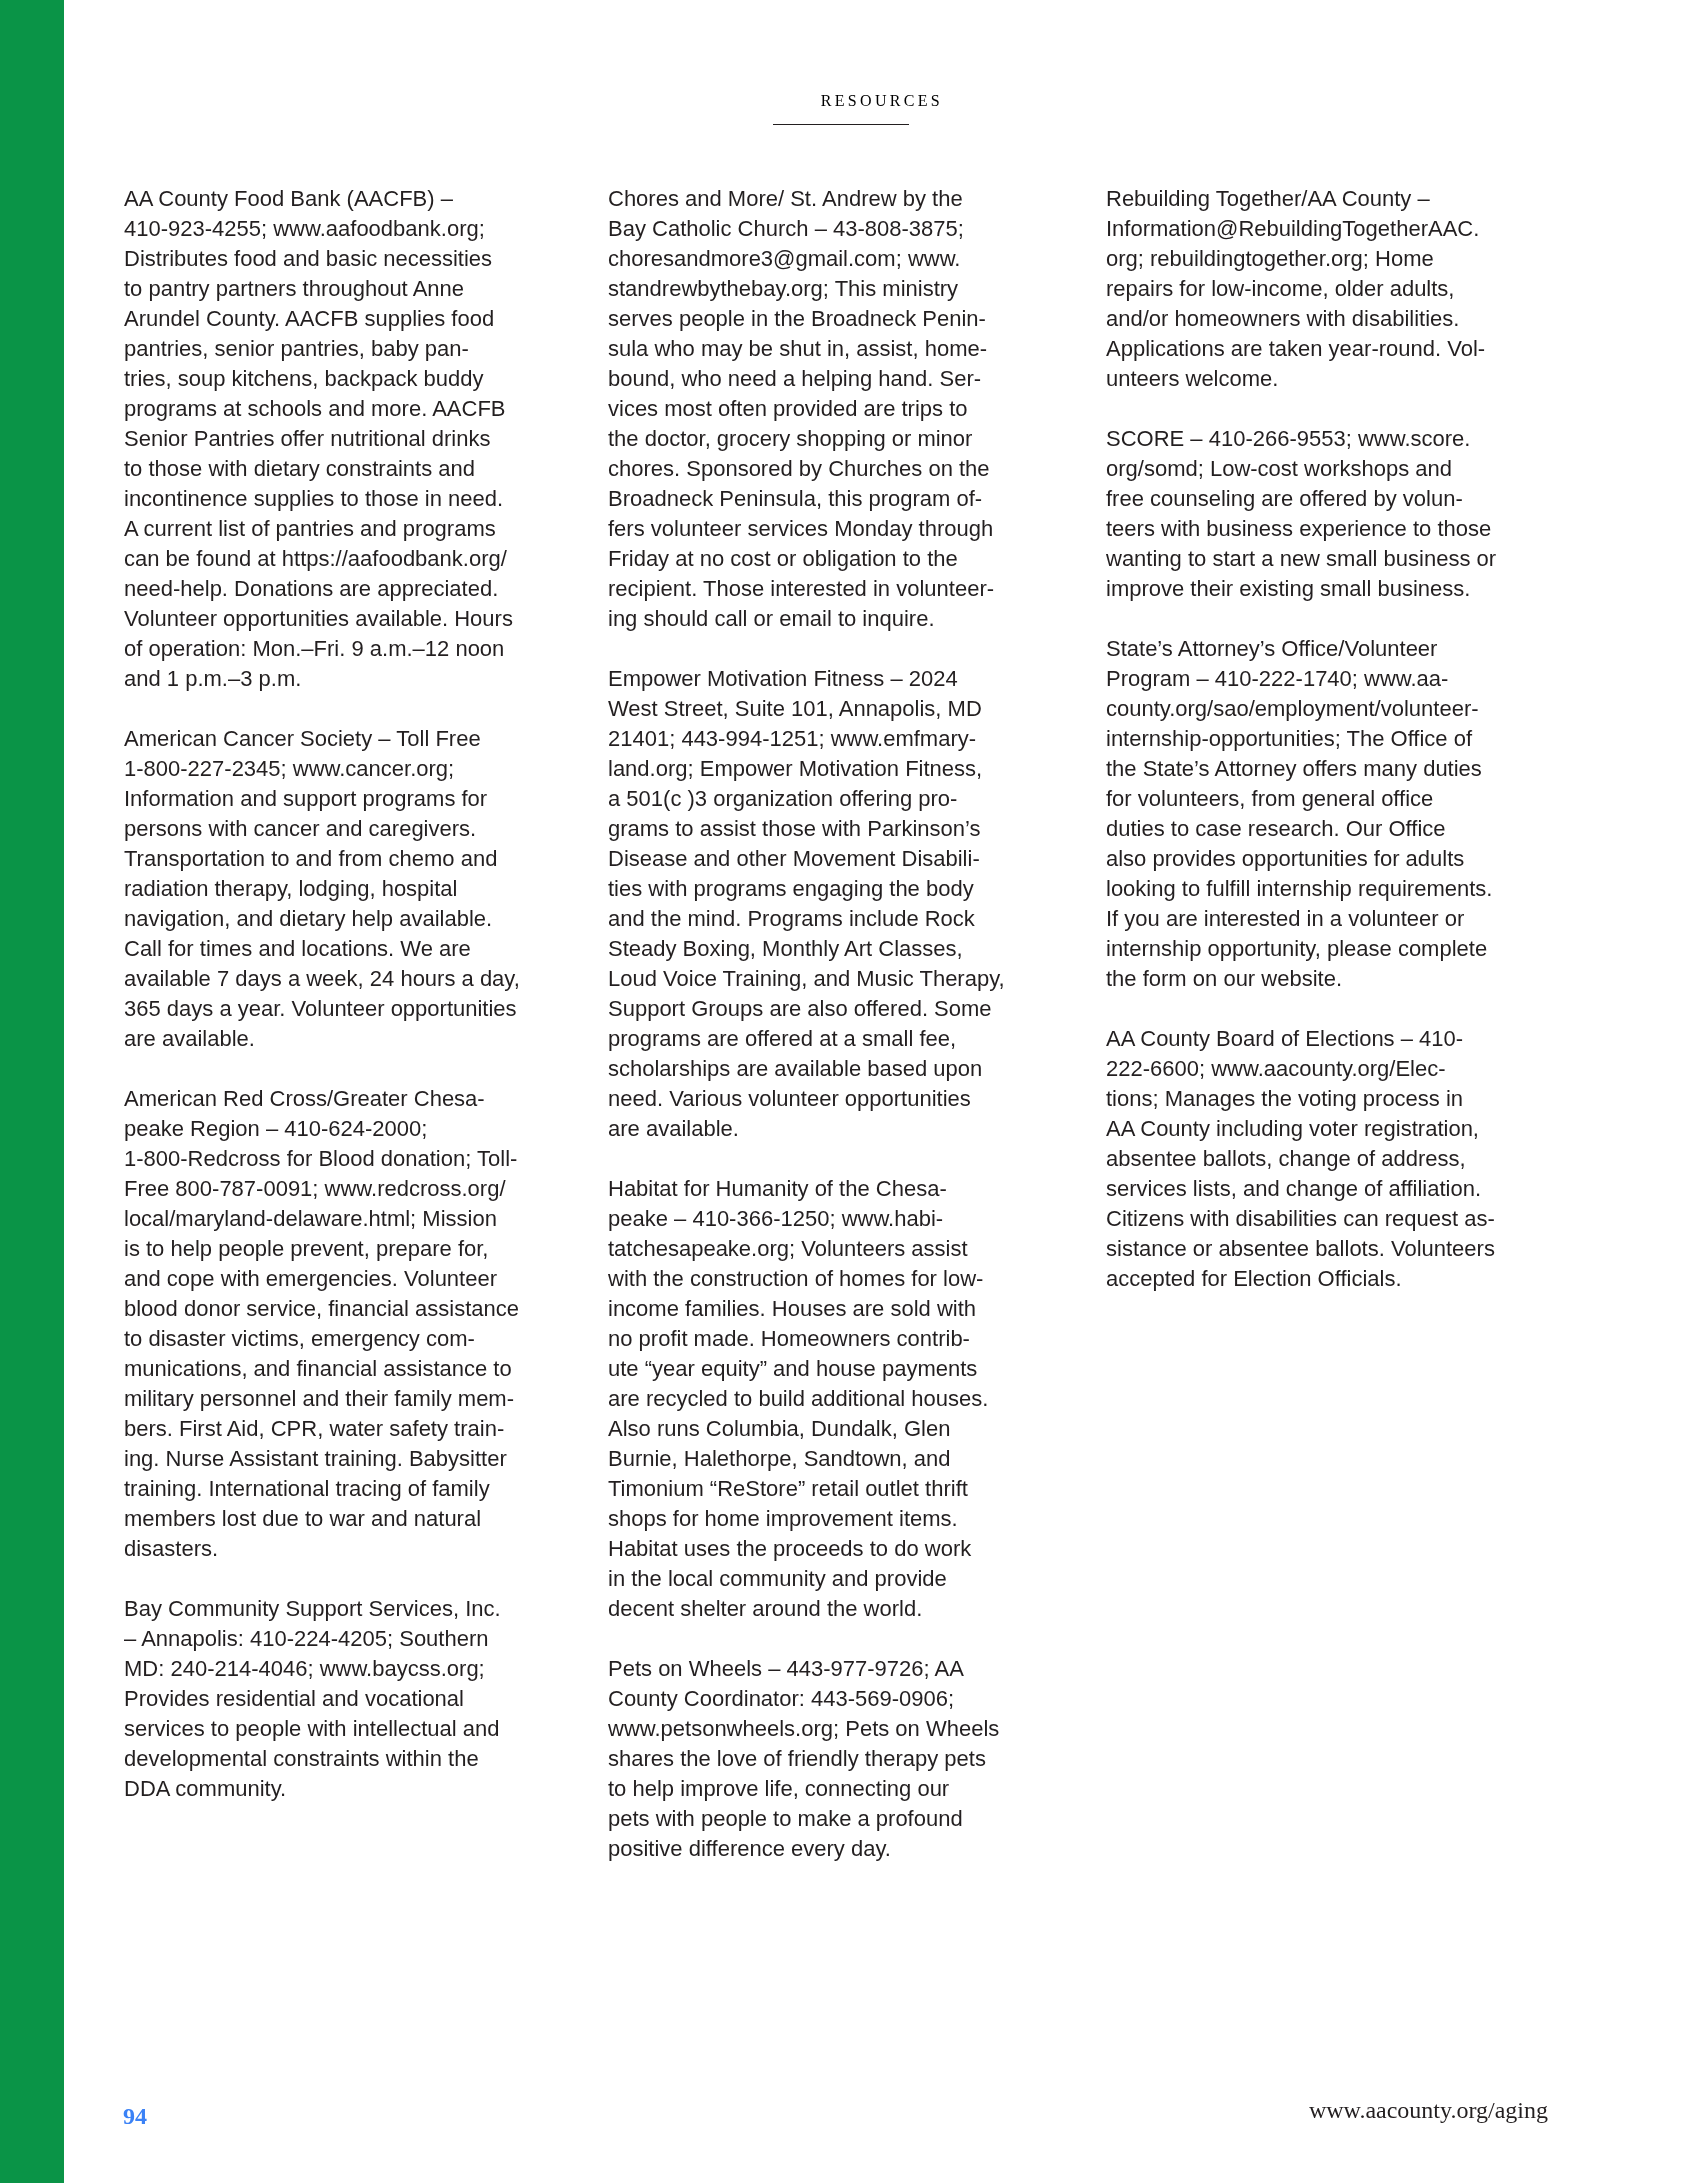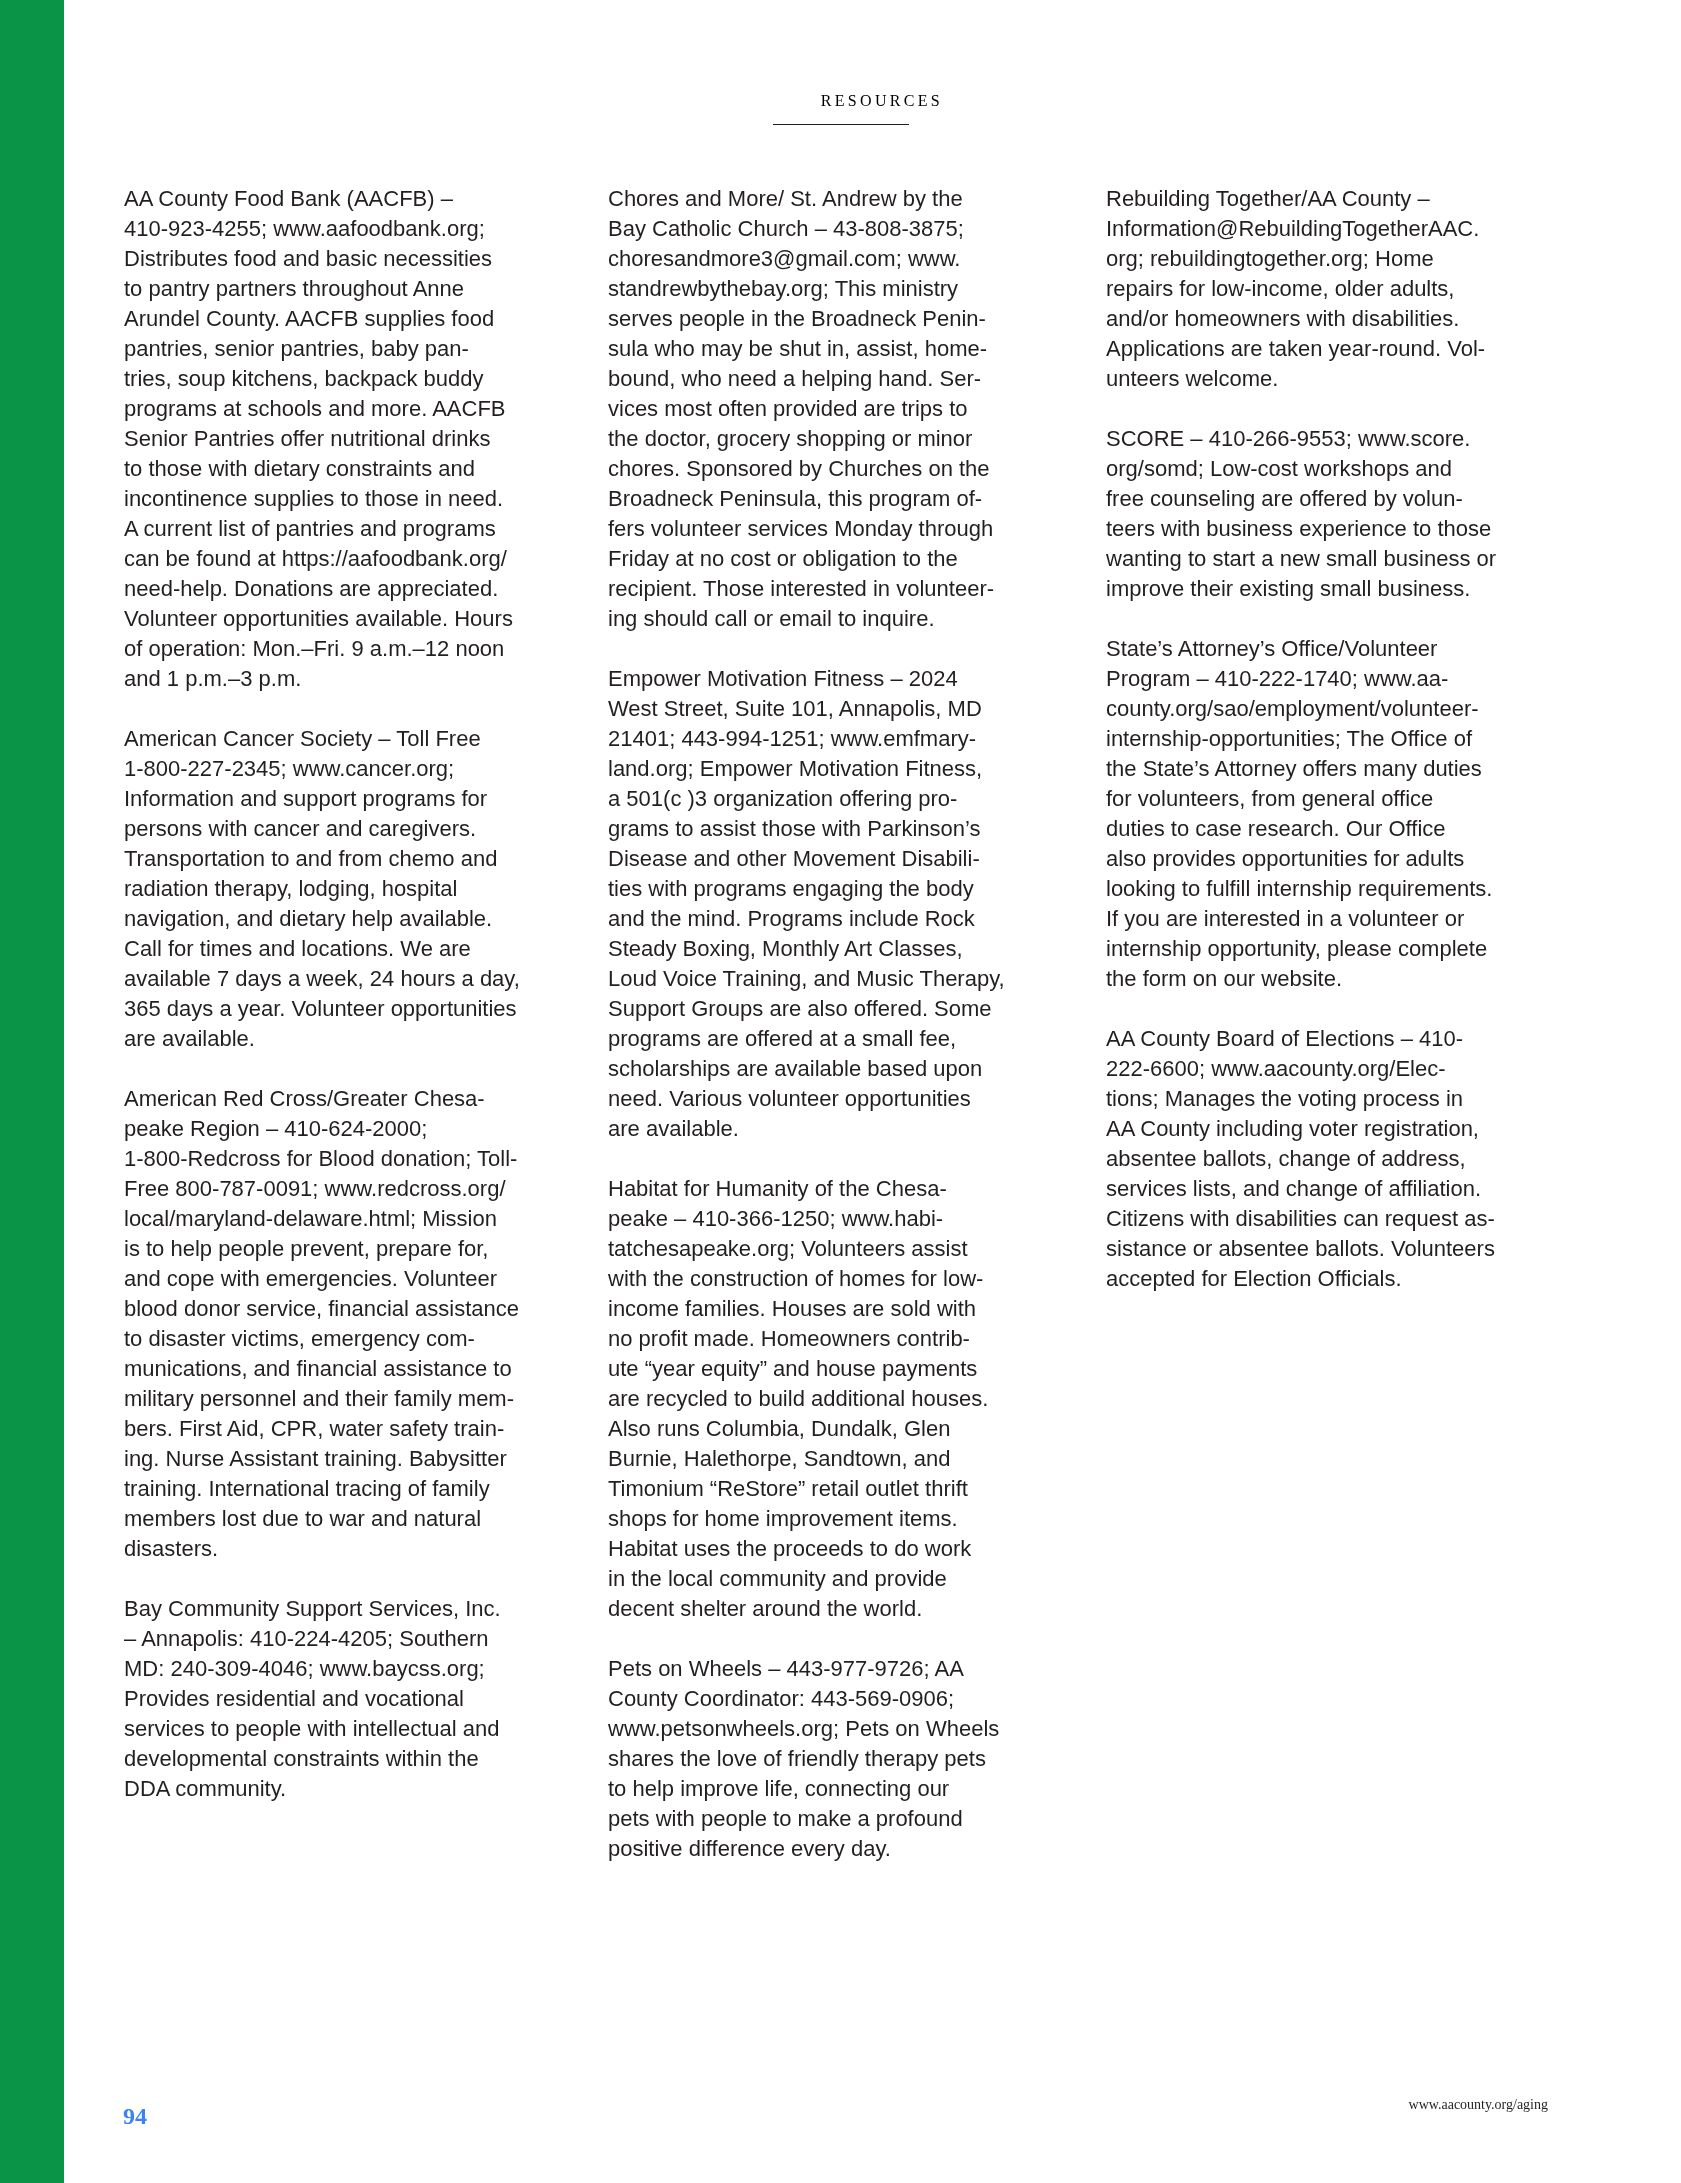--- a/index.html
+++ b/index.html
@@ -37,21 +37,21 @@
     margin: 0 0 30px 0; padding-top: 1.3px;
   }
   .page-number {
     position: absolute; left: 123px; top: 2103px;
     font-family: "Liberation Serif", "DejaVu Serif", serif;
     font-weight: bold; font-size: 24px; color: #3b82f6;
   }
   .footer-url {
     position: absolute; right: 133px; top: 2097px;
     font-family: "Liberation Serif", "DejaVu Serif", serif;
-    font-size: 14px; color: #231f20;
+    font-size: 24px; color: #231f20;
   }
 </style>
 </head>
 <body>
 
 <div class="green-bar"></div>
 
 <div class="running-head">RESOURCES</div>
 <div class="running-rule"></div>
 
@@ -105,21 +105,21 @@
     <span class="line">bers. First Aid, CPR, water safety train-</span>
     <span class="line">ing. Nurse Assistant training. Babysitter</span>
     <span class="line">training. International tracing of family</span>
     <span class="line">members lost due to war and natural</span>
     <span class="line">disasters.</span>
   </div>
 
   <div class="entry">
     <span class="line b">Bay Community Support Services, Inc.</span>
     <span class="line">– Annapolis: 410-224-4205; Southern</span>
-    <span class="line">MD: 240-309-4046; www.baycss.org;</span>
+    <span class="line">MD: 240-214-4046; www.baycss.org;</span>
     <span class="line">Provides residential and vocational</span>
     <span class="line">services to people with intellectual and</span>
     <span class="line">developmental constraints within the</span>
     <span class="line">DDA community.</span>
   </div>
 </div>
 
 <div class="column col-2">
   <div class="entry">
     <span class="line b">Chores and More/ St. Andrew by the</span>

